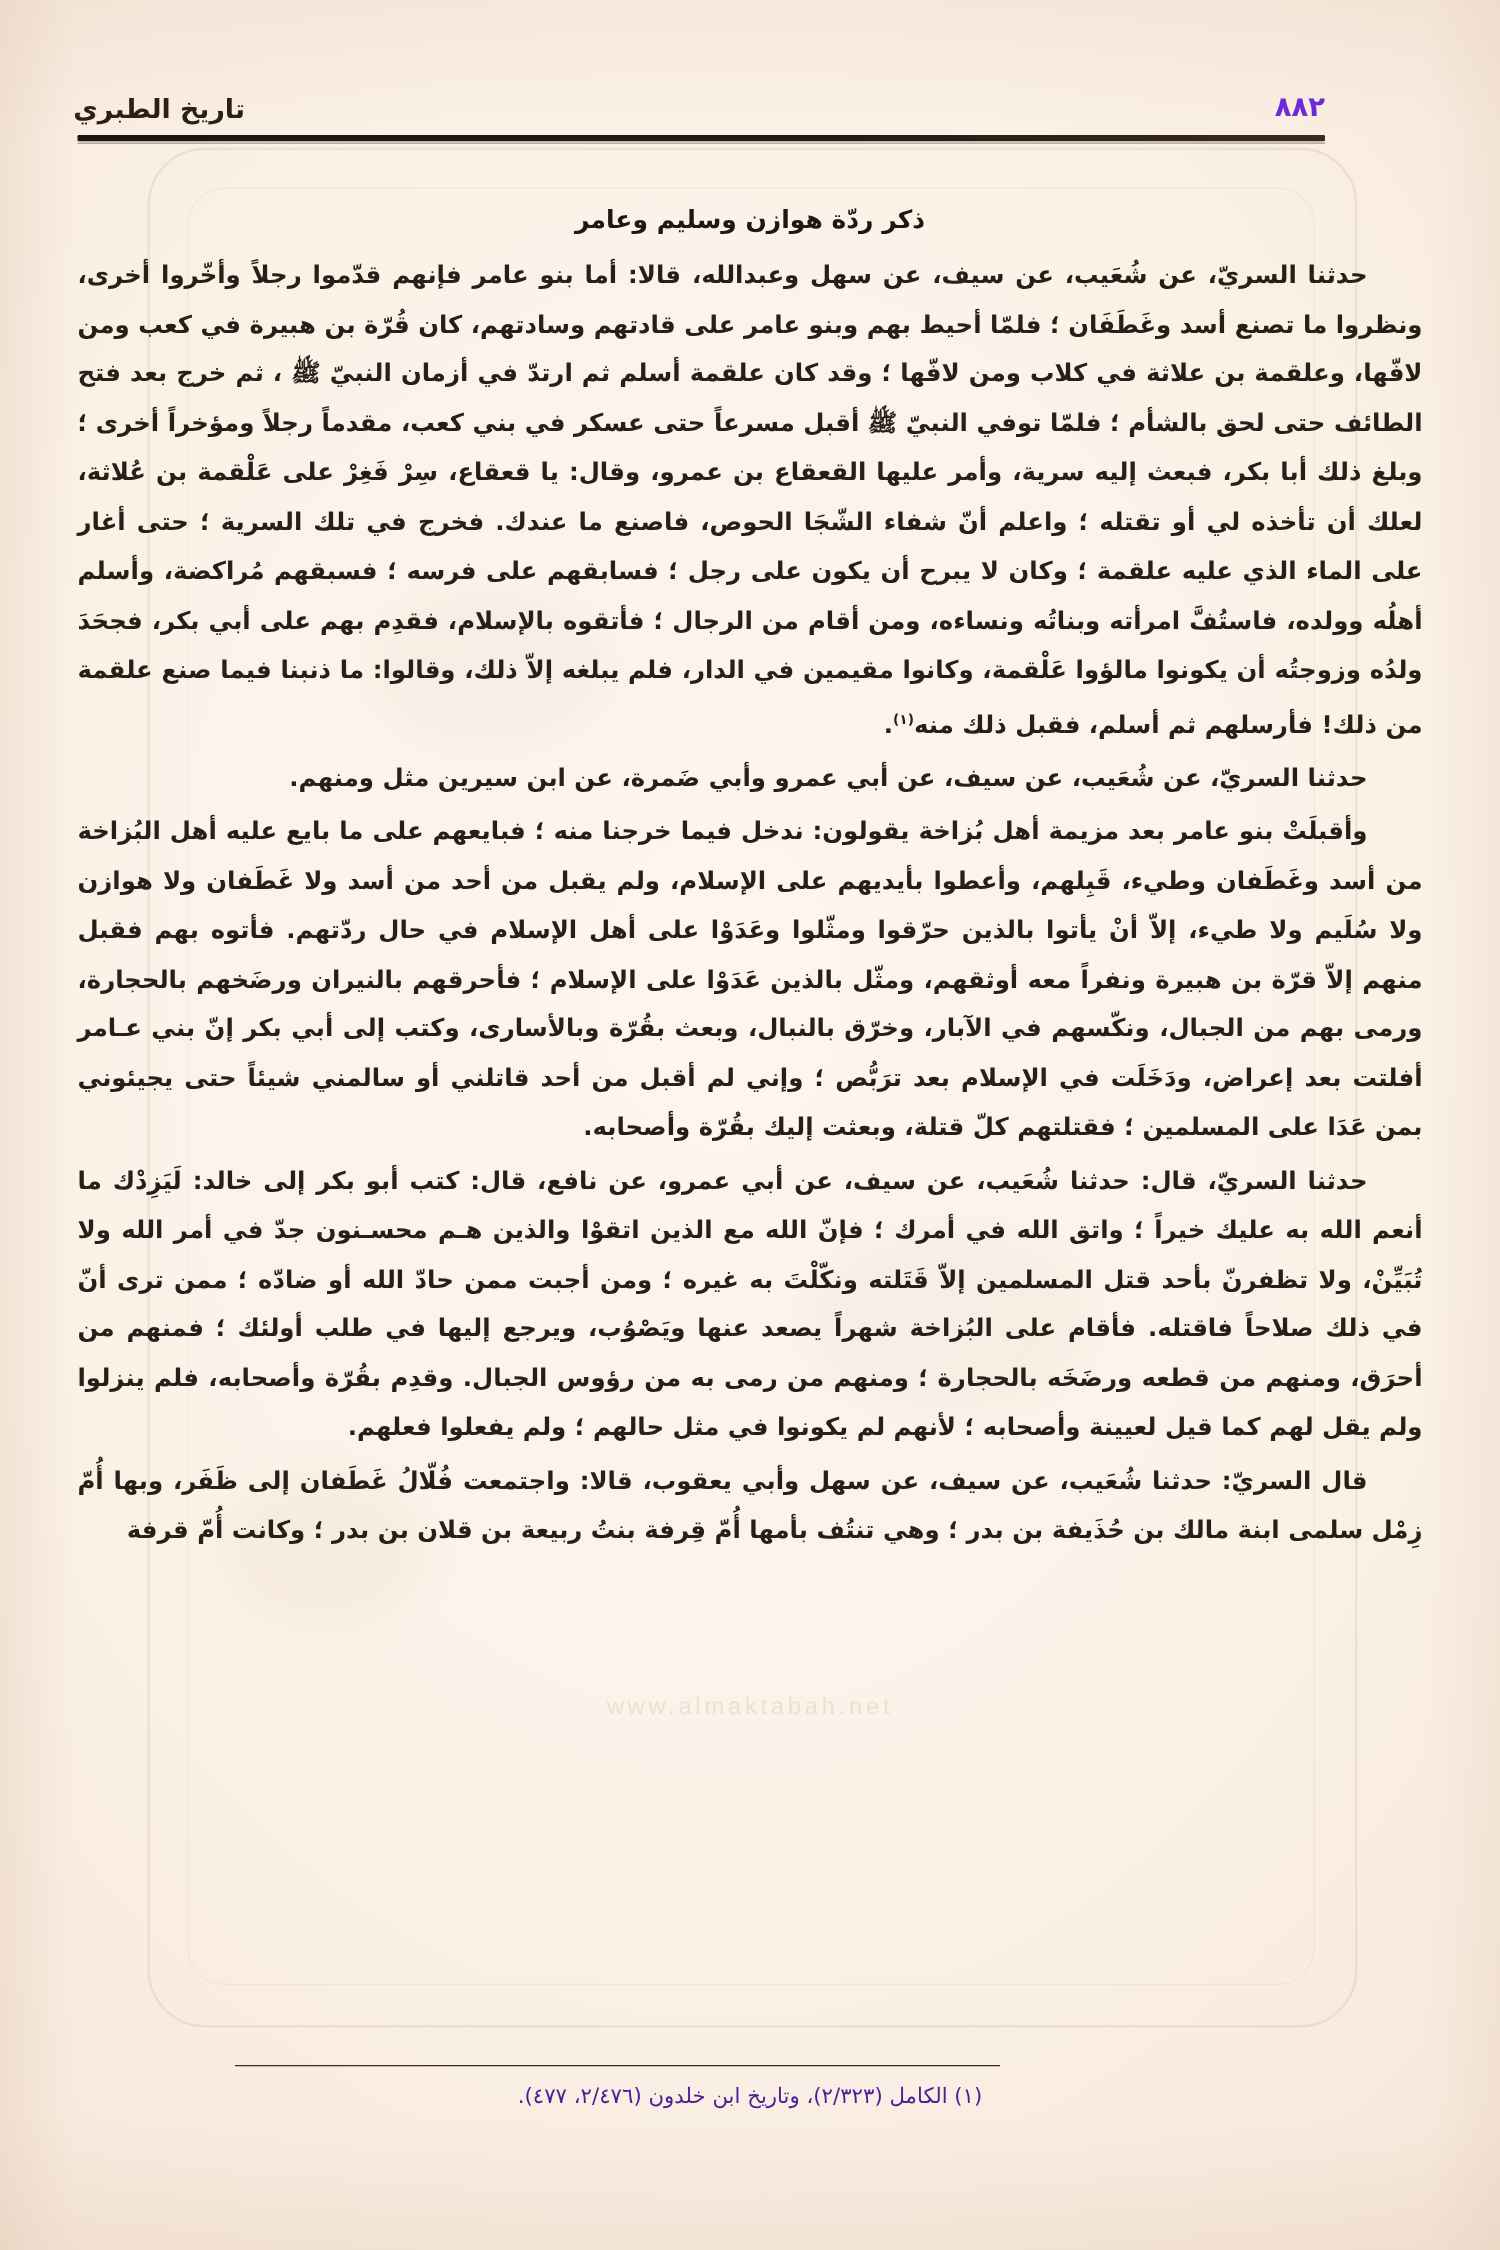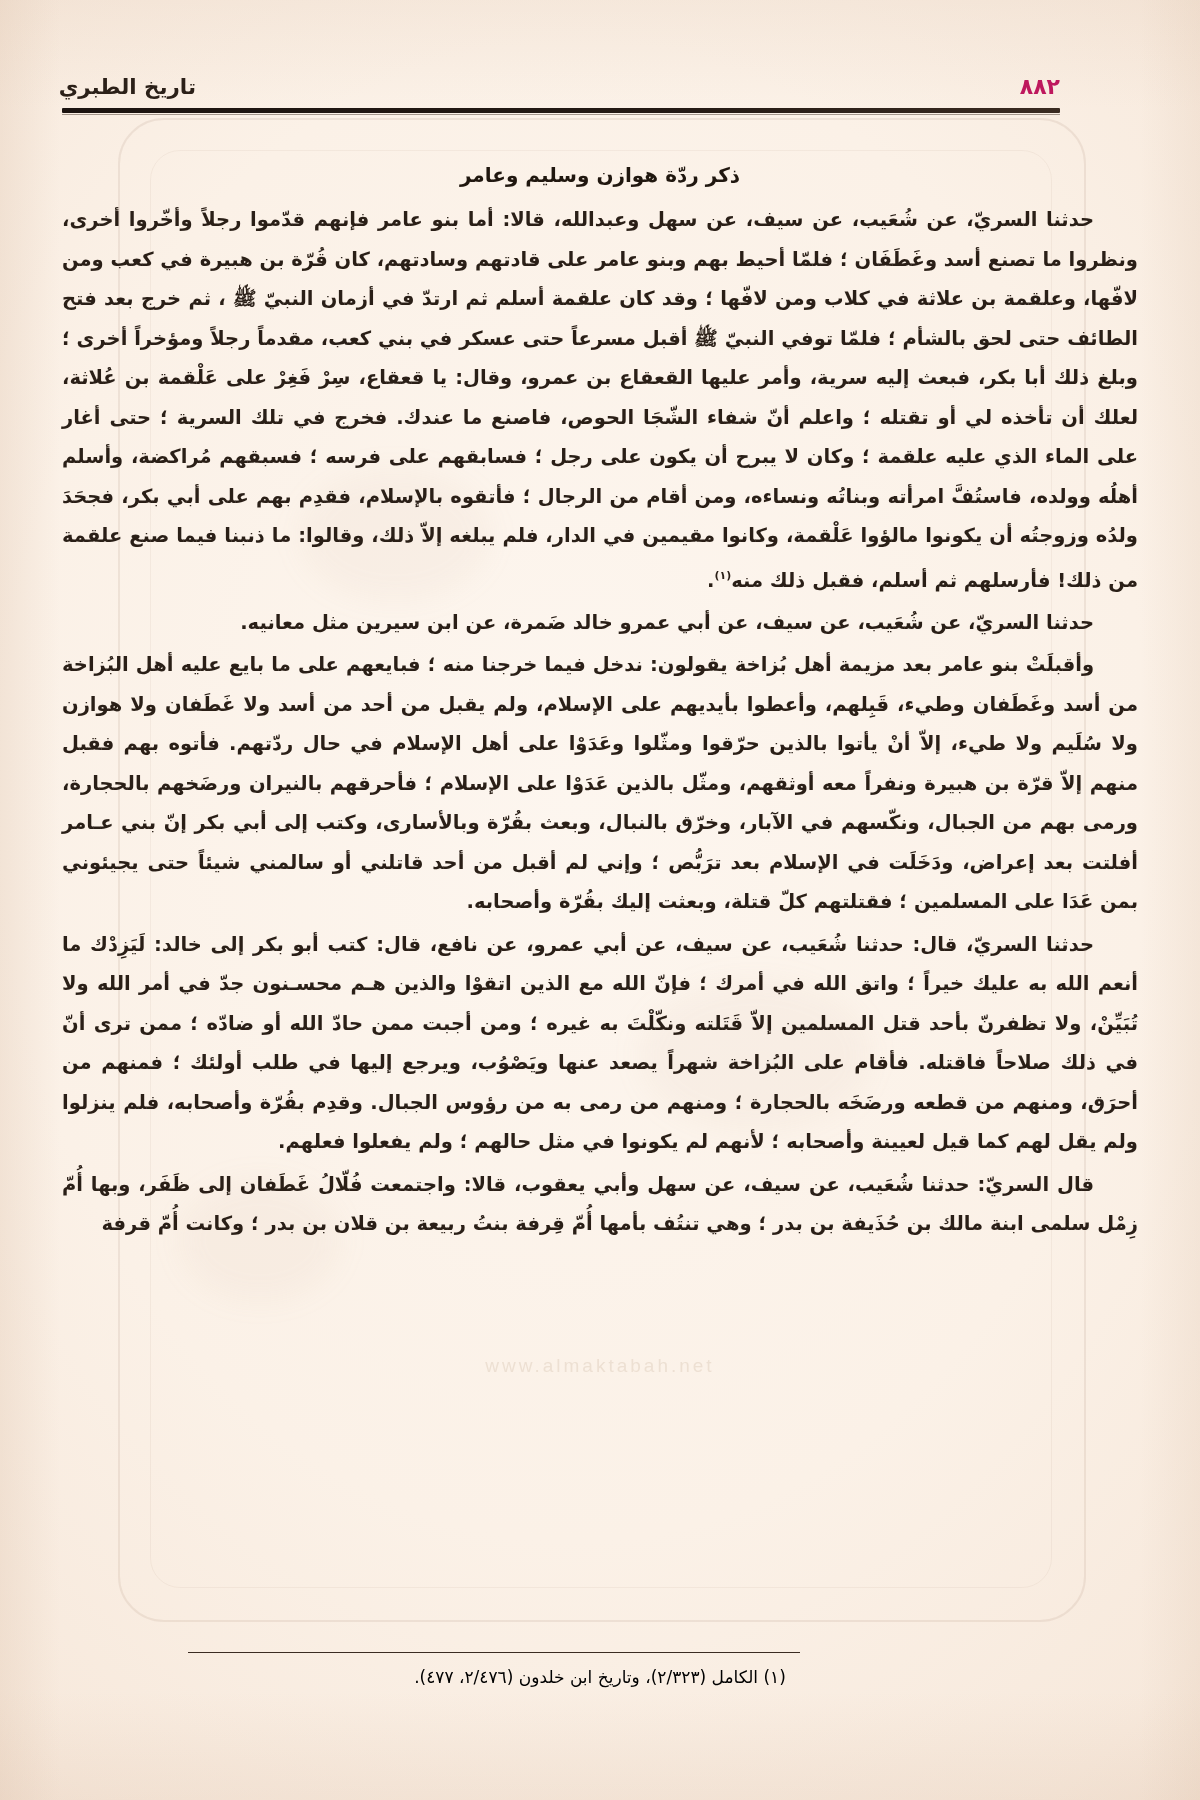--- a/index.html
+++ b/index.html
@@ -97,21 +97,21 @@
   .header-title {
     font-size: 21px;
     font-weight: bold;
     color: #2b2018;
     letter-spacing: 0px;
     transform: scaleX(1.02);
   }
   .header-page-number {
     font-size: 22px;
     font-weight: bold;
-    color: #be185d;
+    color: #6d28d9;
     direction: rtl;
   }
   .header-rule {
     position: absolute;
     left: 62px;
     top: 108px;
     width: 998px;
     height: 5px;
     background: linear-gradient(90deg, #1c1410 0%, #241a14 60%, #3a2b21 100%);
     border-radius: 1px;
@@ -171,21 +171,21 @@
   }
   .footnote {
     position: absolute;
     right: 62px;
     left: 62px;
     top: 1662px;
     text-align: center;
     direction: rtl;
     font-size: 17px;
     line-height: 30px;
-    color: #000000;
+    color: #4c1d95;
   }
 </style>
 </head>
 <body>
 
 <div class="paper"></div>
 
 <div class="deco-frame"></div>
 <div class="deco-frame-2"></div>
 <div class="deco-blot" style="left:300px;top:470px;width:190px;height:130px;"></div>
@@ -200,21 +200,21 @@
   </div>
   <div class="header-rule"></div>
   <div class="header-rule-thin"></div>
 
   <h1 class="section-title">ذكر ردّة هوازن وسليم وعامر</h1>
 
   <div class="watermark">www.almaktabah.net</div>
 
   <div class="body">
     <p><span>حدثنا السريّ، عن شُعَيب، عن سيف، عن سهل وعبدالله، قالا: أما بنو عامر فإنهم قدّموا رجلاً وأخّروا أخرى، ونظروا ما تصنع أسد وغَطَفَان ؛ فلمّا أحيط بهم وبنو عامر على قادتهم وسادتهم، كان قُرّة بن هبيرة في كعب ومن لافّها، وعلقمة بن علاثة في كلاب ومن لافّها ؛ وقد كان علقمة أسلم ثم ارتدّ في أزمان النبيّ ﷺ ، ثم خرج بعد فتح الطائف حتى لحق بالشأم ؛ فلمّا توفي النبيّ ﷺ أقبل مسرعاً حتى عسكر في بني كعب، مقدماً رجلاً ومؤخراً أخرى ؛ وبلغ ذلك أبا بكر، فبعث إليه سرية، وأمر عليها القعقاع بن عمرو، وقال: يا قعقاع، سِرْ فَغِرْ على عَلْقمة بن عُلاثة، لعلك أن تأخذه لي أو تقتله ؛ واعلم أنّ شفاء الشّجَا الحوص، فاصنع ما عندك. فخرج في تلك السرية ؛ حتى أغار على الماء الذي عليه علقمة ؛ وكان لا يبرح أن يكون على رجل ؛ فسابقهم على فرسه ؛ فسبقهم مُراكضة، وأسلم أهلُه وولده، فاستُفَّ امرأته وبناتُه ونساءه، ومن أقام من الرجال ؛ فأتقوه بالإسلام، فقدِم بهم على أبي بكر، فجحَدَ ولدُه وزوجتُه أن يكونوا مالؤوا عَلْقمة، وكانوا مقيمين في الدار، فلم يبلغه إلاّ ذلك، وقالوا: ما ذنبنا فيما صنع علقمة من ذلك! فأرسلهم ثم أسلم، فقبل ذلك منه</span><sup class="fn">(١)</sup>.</p>
-    <p>حدثنا السريّ، عن شُعَيب، عن سيف، عن أبي عمرو خالد ضَمرة، عن ابن سيرين مثل معانيه.</p>
+    <p>حدثنا السريّ، عن شُعَيب، عن سيف، عن أبي عمرو وأبي ضَمرة، عن ابن سيرين مثل ومنهم.</p>
     <p>وأقبلَتْ بنو عامر بعد مزيمة أهل بُزاخة يقولون: ندخل فيما خرجنا منه ؛ فبايعهم على ما بايع عليه أهل البُزاخة من أسد وغَطَفان وطيء، قَبِلهم، وأعطوا بأيديهم على الإسلام، ولم يقبل من أحد من أسد ولا غَطَفان ولا هوازن ولا سُلَيم ولا طيء، إلاّ أنْ يأتوا بالذين حرّقوا ومثّلوا وعَدَوْا على أهل الإسلام في حال ردّتهم. فأتوه بهم فقبل منهم إلاّ قرّة بن هبيرة ونفراً معه أوثقهم، ومثّل بالذين عَدَوْا على الإسلام ؛ فأحرقهم بالنيران ورضَخهم بالحجارة، ورمى بهم من الجبال، ونكّسهم في الآبار، وخرّق بالنبال، وبعث بقُرّة وبالأسارى، وكتب إلى أبي بكر إنّ بني عـامر أفلتت بعد إعراض، ودَخَلَت في الإسلام بعد ترَبُّص ؛ وإني لم أقبل من أحد قاتلني أو سالمني شيئاً حتى يجيئوني بمن عَدَا على المسلمين ؛ فقتلتهم كلّ قتلة، وبعثت إليك بقُرّة وأصحابه.</p>
     <p>حدثنا السريّ، قال: حدثنا شُعَيب، عن سيف، عن أبي عمرو، عن نافع، قال: كتب أبو بكر إلى خالد: لَيَزِدْك ما أنعم الله به عليك خيراً ؛ واتق الله في أمرك ؛ فإنّ الله مع الذين اتقوْا والذين هـم محسـنون جدّ في أمر الله ولا تُبَيِّنْ، ولا تظفرنّ بأحد قتل المسلمين إلاّ قَتَلته ونكّلْتَ به غيره ؛ ومن أجبت ممن حادّ الله أو ضادّه ؛ ممن ترى أنّ في ذلك صلاحاً فاقتله. فأقام على البُزاخة شهراً يصعد عنها ويَصْوُب، ويرجع إليها في طلب أولئك ؛ فمنهم من أحرَق، ومنهم من قطعه ورضَخَه بالحجارة ؛ ومنهم من رمى به من رؤوس الجبال. وقدِم بقُرّة وأصحابه، فلم ينزلوا ولم يقل لهم كما قيل لعيينة وأصحابه ؛ لأنهم لم يكونوا في مثل حالهم ؛ ولم يفعلوا فعلهم.</p>
     <p>قال السريّ: حدثنا شُعَيب، عن سيف، عن سهل وأبي يعقوب، قالا: واجتمعت فُلّالُ غَطَفان إلى ظَفَر، وبها أُمّ زِمْل سلمى ابنة مالك بن حُذَيفة بن بدر ؛ وهي تنتُف بأمها أُمّ قِرفة بنتُ ربيعة بن قلان بن بدر ؛ وكانت أُمّ قرفة</p>
   </div>
 
   <div class="footnote-rule"></div>
   <div class="footnote">(١) الكامل (٢/٣٢٣)، وتاريخ ابن خلدون (٢/٤٧٦، ٤٧٧).</div>
 
 </div>
 

